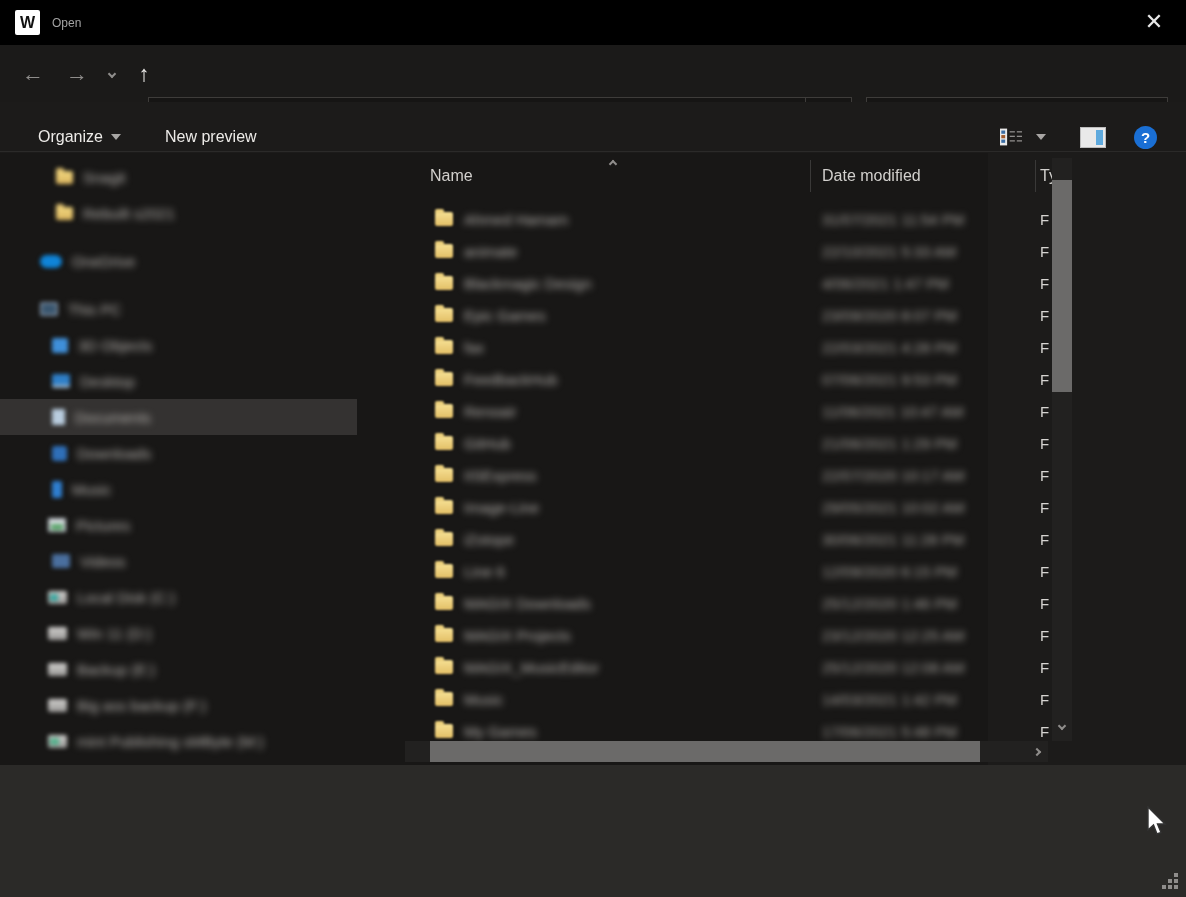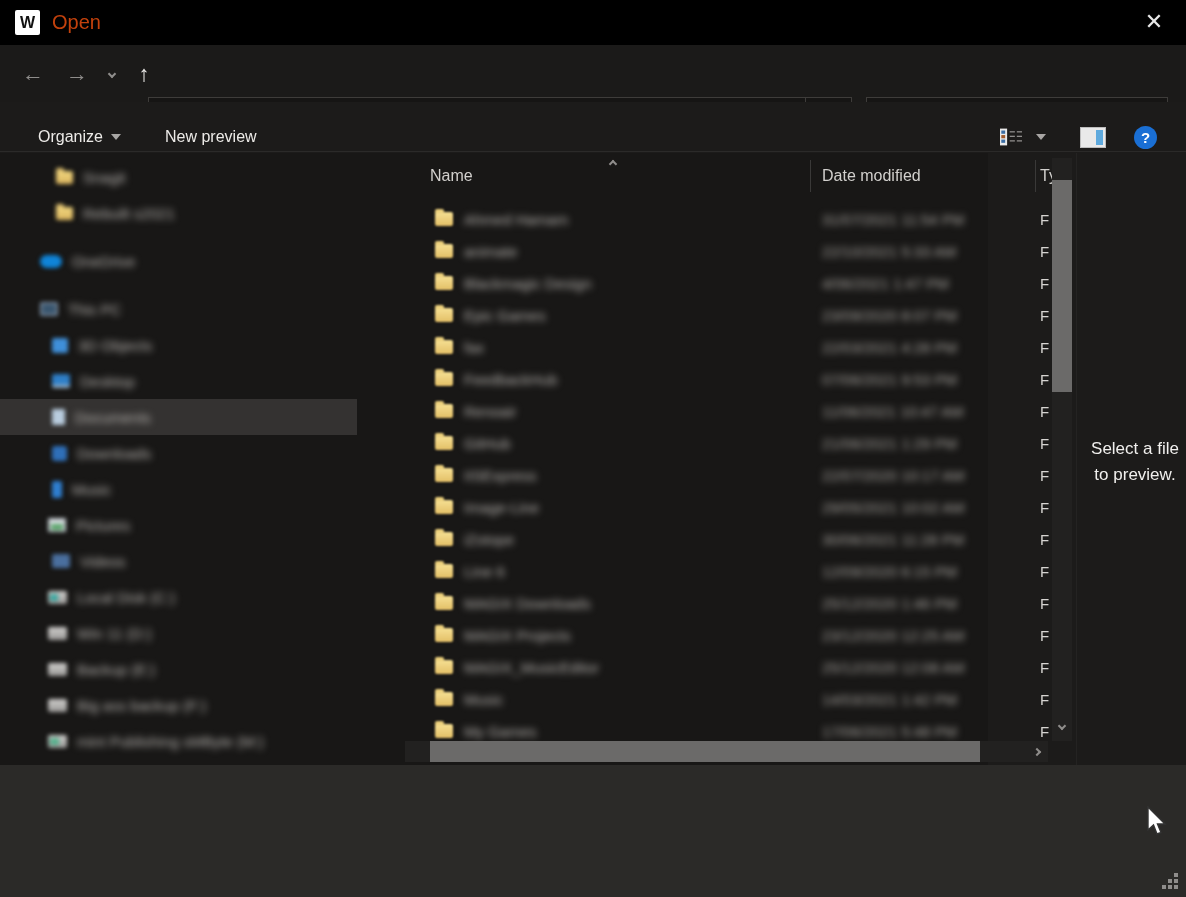--- a/index.html
+++ b/index.html
@@ -3,21 +3,21 @@
 <meta charset="utf-8">
 <style>
   * { margin:0; padding:0; box-sizing:border-box; }
   html,body { background:#000; }
   body { font-family:"Liberation Sans", sans-serif; }
   #screen { position:relative; width:1186px; height:897px; background:#1c1b1a; overflow:hidden; }
 
   
   .titlebar { position:absolute; left:0; top:0; width:1186px; height:45px; background:#000; display:flex; align-items:center; }
   .app-icon { width:25px; height:25px; margin-left:15px; background:#fff; border-radius:2px; display:flex; align-items:center; justify-content:center; font-weight:bold; font-size:16px; color:#111; }
-  .title-text { color:#c2410c; font-size:20px; margin-left:12px; }
+  .title-text { color:#a3a3a3; font-size:12px; margin-left:12px; }
   .close-btn { position:absolute; right:14px; top:6px; width:36px; height:32px; color:#e8e8e8; font-size:22px; display:flex; align-items:center; justify-content:center; cursor:default; }
 
   
   .navbar { position:absolute; left:0; top:45px; width:1186px; height:57px; background:#1b1a19; }
   .nav-glyph { position:absolute; top:0; height:57px; display:flex; align-items:center; justify-content:center; color:#8f8d8b; font-size:22px; }
   .nav-up { color:#e8e6e4; }
   .chev { display:inline-block; width:9px; height:9px; border-right:2px solid #8f8d8b; border-bottom:2px solid #8f8d8b; }
   .chev.down { transform:rotate(45deg); }
   .chev.up { transform:rotate(-135deg); }
   .chev.left { transform:rotate(135deg); }
@@ -381,23 +381,20 @@
       <div class="h-chev" style="left:0;">
           <span class="chev small left"></span>
         </div>
       <div class="h-scroll"></div>
       <div class="h-thumb"></div>
       <div class="h-chev" style="left:621px;">
           <span class="chev small right"></span>
         </div>
     </div>
 
-    <div class="preview">
-      <div class="preview-msg">Select a file to preview.</div>
-    </div>
   </div>
 
   <div class="footer">
 
     <div class="grip">
       <i style="left:12px;top:0;"></i>
       <i style="left:6px;top:6px;"></i>
         <i style="left:12px;top:6px;"></i>
       <i style="left:0;top:12px;"></i>
         <i style="left:6px;top:12px;"></i>

